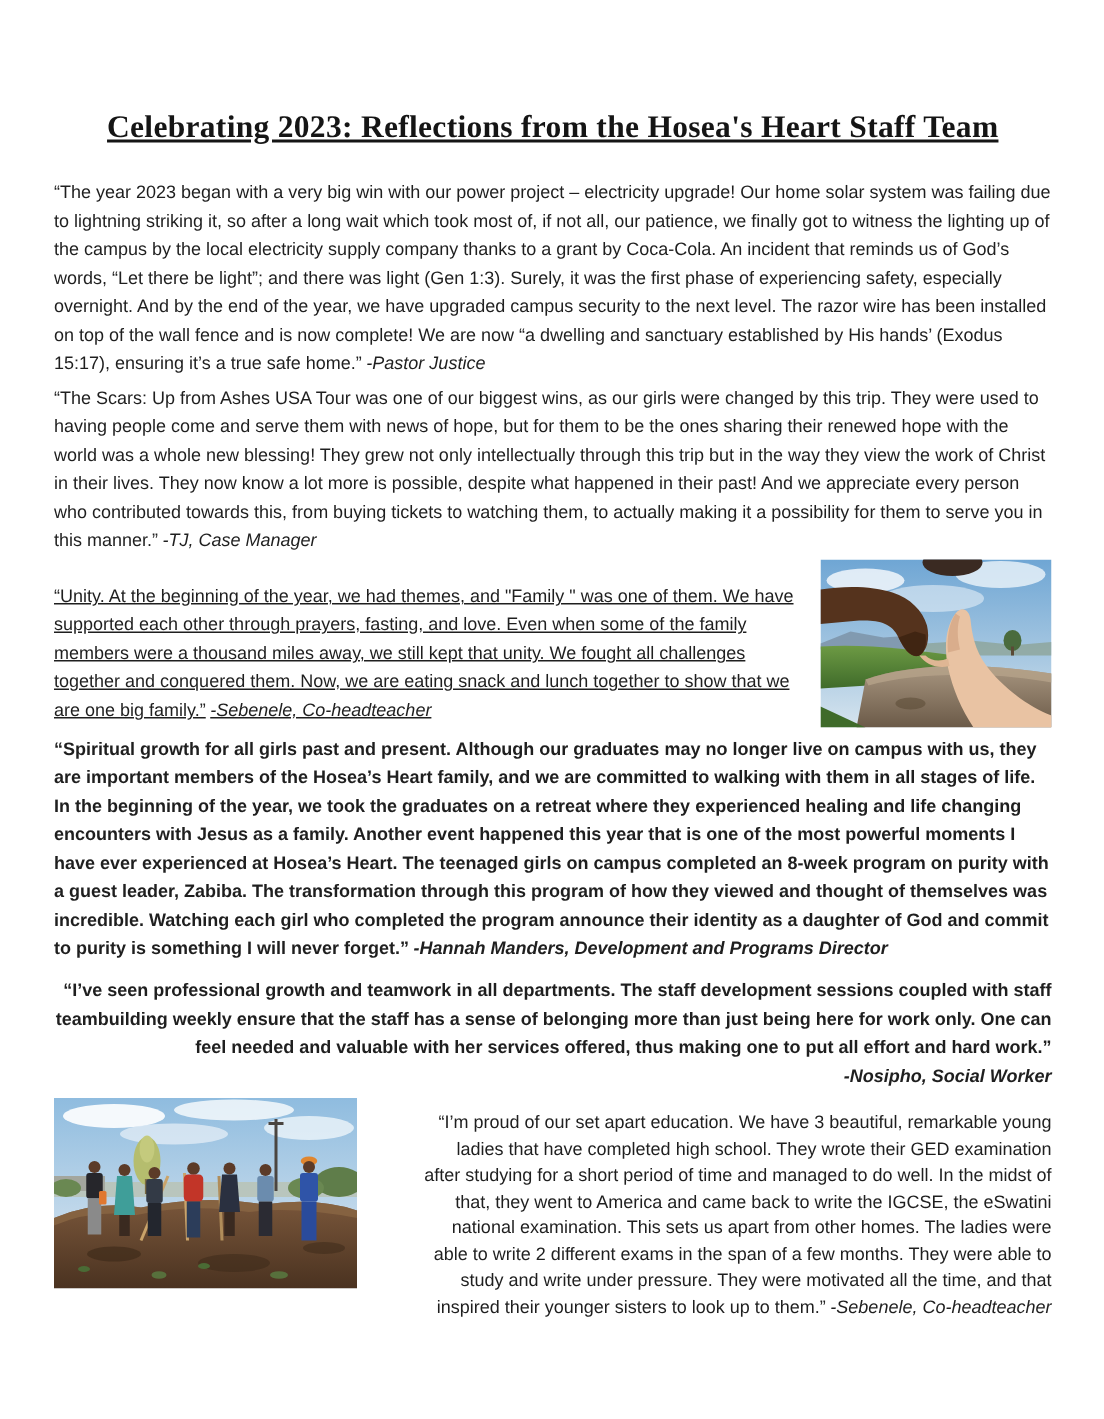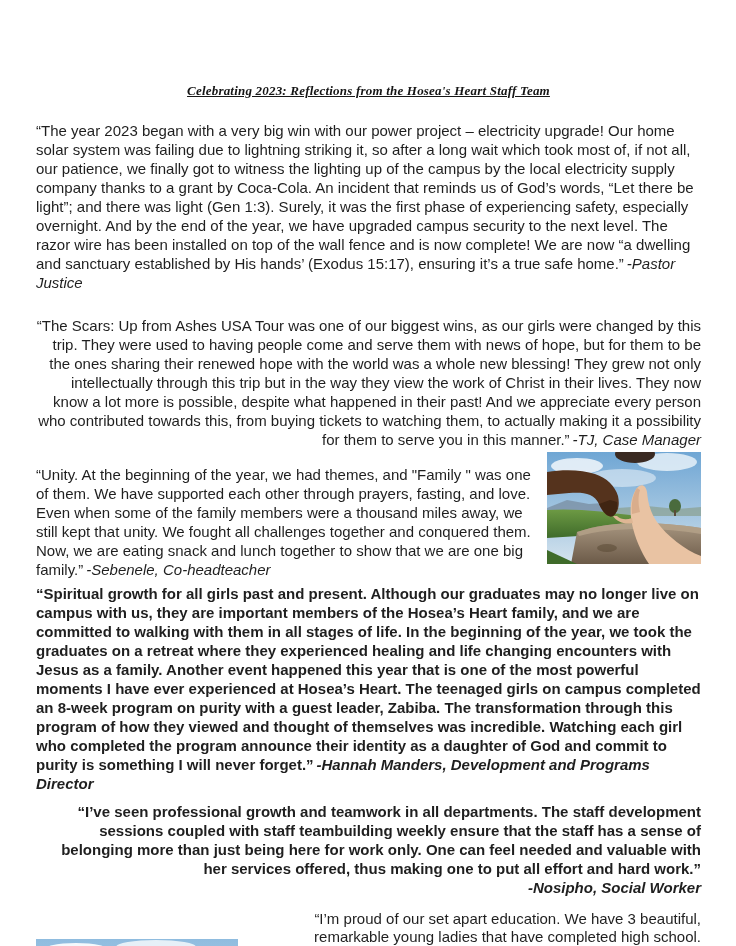--- a/index.html
+++ b/index.html
@@ -8,46 +8,45 @@
     width: 736px;
     height: 946px;
     background: #ffffff;
     box-sizing: border-box;
     padding: 72px 35px 0 36px;
     font-family: "Liberation Sans", sans-serif;
     color: #1f1f1f;
     overflow: hidden;
   }
   .title {
-    margin: 11px;
+    margin: 0;
     font-family: cursive;
-    font-style: italic;
     font-weight: 600;
-    font-size: 13px;
+    font-size: 21px;
     letter-spacing: 0.2px;
     text-align: center;
     text-decoration: underline;
     color: #151515;
   }
   p.para {
     margin: 0;
-    font-size: 15px;
+    font-size: 12px;
     line-height: 19px;
     text-align: left;
   }
   .attr { font-style: italic; margin-left: 3px; }
   .attr-block { display: block; font-style: italic; }
   #p1 { margin-top: 22px; }
-  #p2 { margin-top: 24px; text-align: right; }
-  .row3 { display: flex; margin-top: 3px; align-items: flex-start; }
+  #p2 { margin-top: 4px; text-align: left; }
+  .row3 { display: flex; margin-top: 3px; align-items: center; text-decoration: underline; }
   .row3 .text-col { width: 502px; padding-top: 13px; }
   .photo1-wrap { margin-left: auto; width: 154px; height: 112px; }
   #p4 { margin-top: 5px; font-weight: bold; }
   #p5 { margin-top: 9px; text-align: right; font-weight: bold; }
-  .row6 { display: flex; margin-top: 5px; align-items: center; gap: 32px; }
+  .row6 { display: flex; margin-top: 5px; align-items: flex-start; gap: 32px; }
   .photo2-wrap { width: 202px; height: 127px; flex: 0 0 auto; }
   .row6 .text-col { flex: 1; padding-top: 8px; padding-left: 10px; }
   #p6 { text-align: right; line-height: 17.5px; }
   svg { display: block; }
 </style>
 </head>
 <body>
 
 <div class="page">
 

